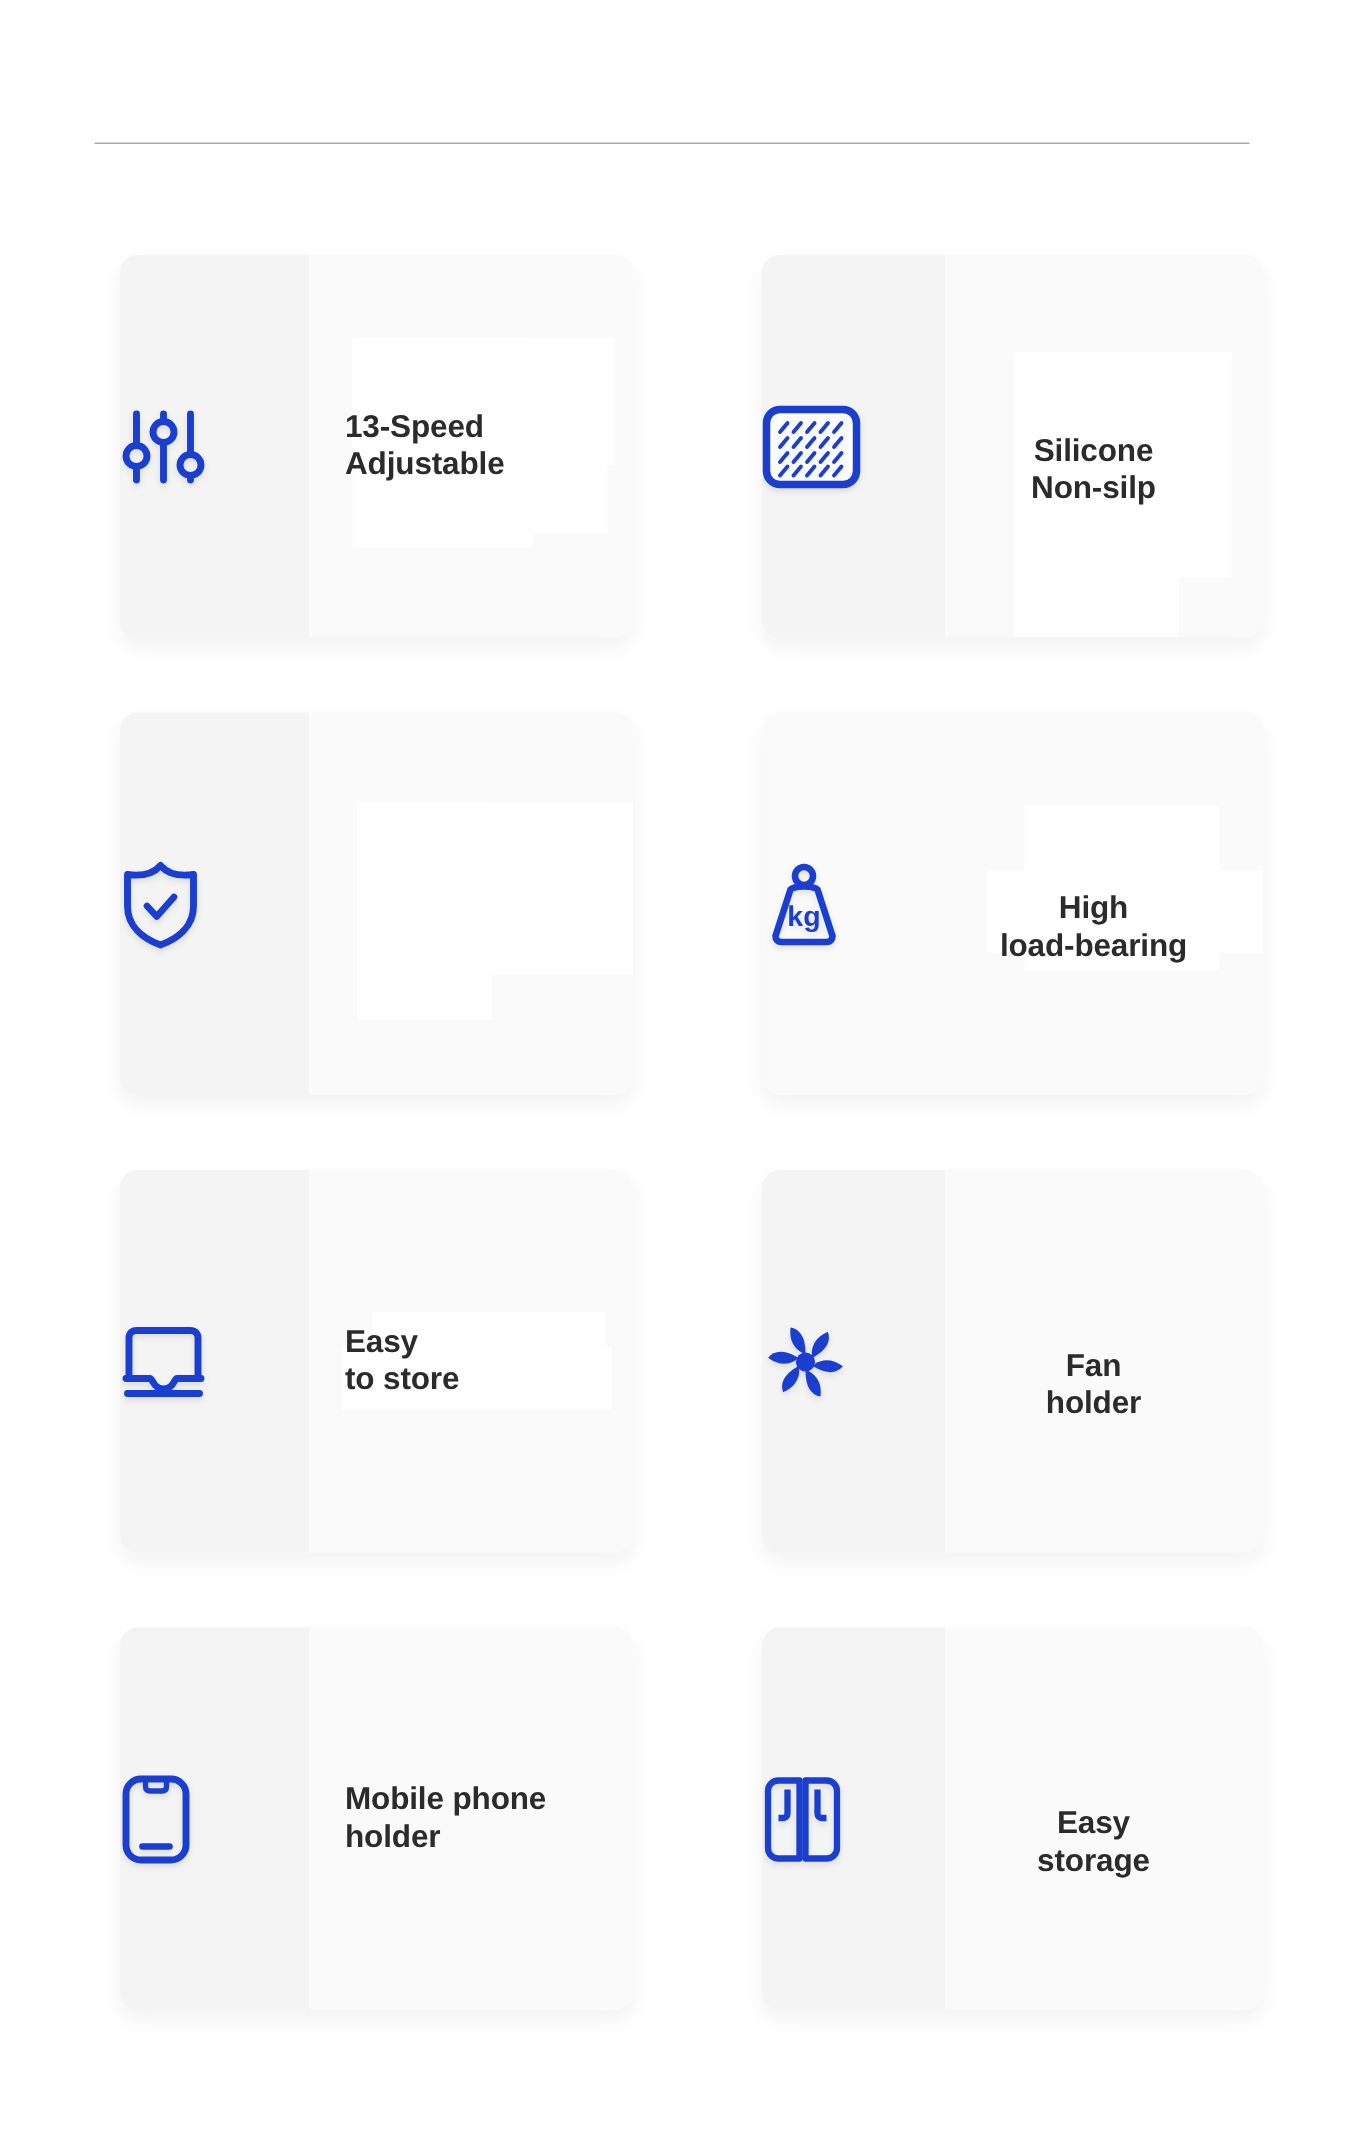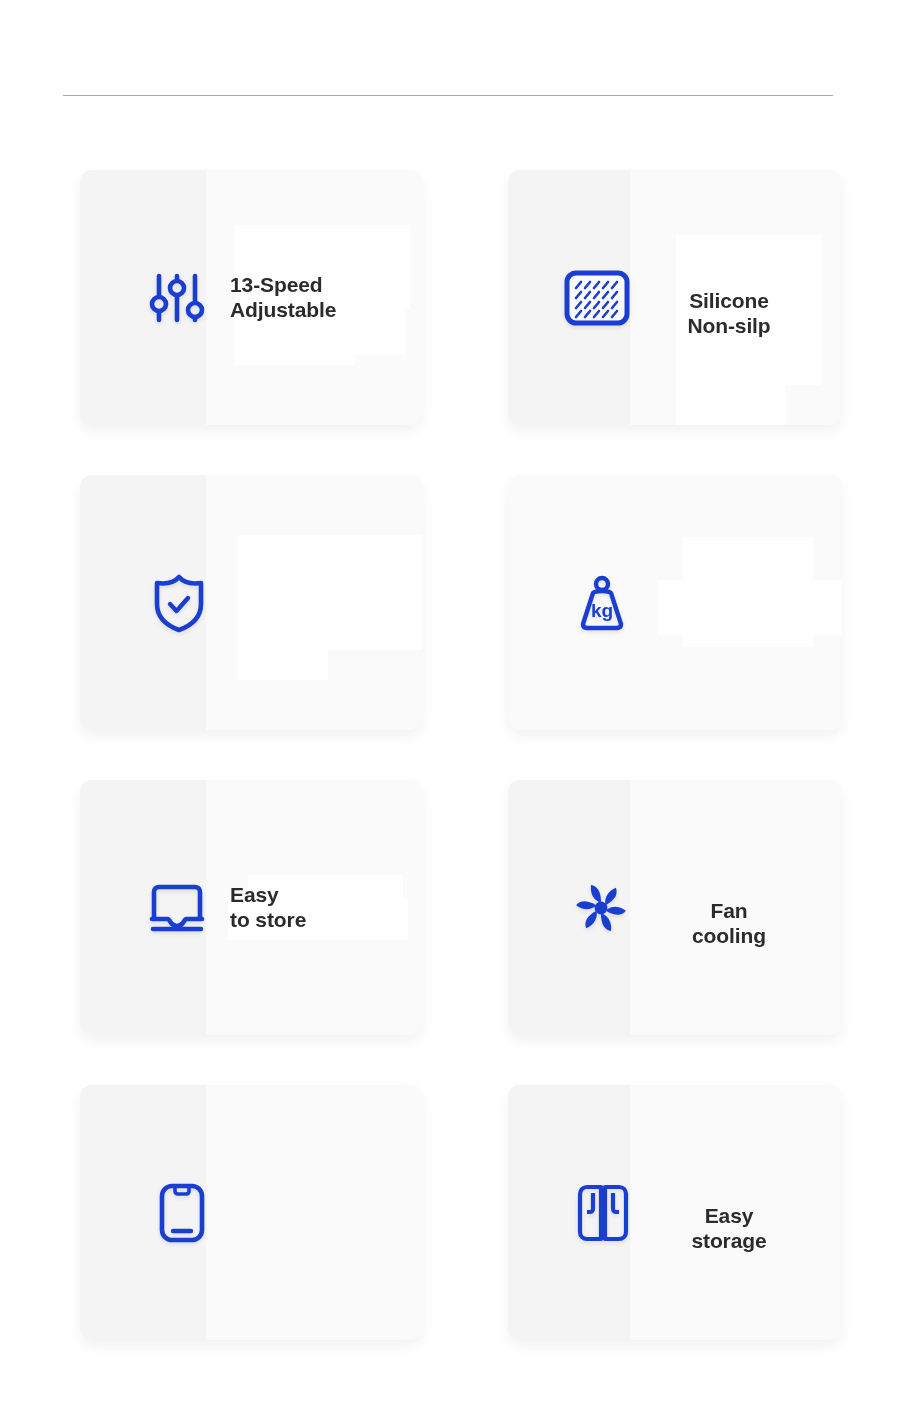--- a/index.html
+++ b/index.html
@@ -82,21 +82,21 @@
     background: #ffffff;
     pointer-events: none;
   }
 
   .icon-wrap {
     position: relative;
     z-index: 2;
     width: 126px;
     display: flex;
     align-items: center;
-    justify-content: flex-end;
+    justify-content: flex-start;
     flex: none;
   }
   .card.col-right .icon-wrap {
     width: 122px;
   }
 
   .label {
     position: relative;
     z-index: 3;
     font-size: 21px;
@@ -204,20 +204,22 @@
     <div class="card col-right">
       <div class="ghost" style="left:175px;top:62px;width:130px;height:110px;"></div>
       <div class="ghost" style="left:150px;top:105px;width:190px;height:55px;"></div>
       <div class="icon-wrap">
         <svg class="icon-svg" width="56" height="58" viewBox="0 0 56 58" fill="none">
           <circle cx="28" cy="10" r="6" stroke="#1a3fd0" stroke-width="4.4" fill="none"></circle>
           <path d="M19 19 C19 19 21 17 28 17 C35 17 37 19 37 19 L47 50 C47 52.5 45.5 54 43 54 L13 54 C10.5 54 9 52.5 9 50 Z" stroke="#1a3fd0" stroke-width="4.4" stroke-linejoin="round" fill="none"></path>
           <text x="28" y="43" text-anchor="middle" fill="#1a3fd0" font-family="Liberation Sans, sans-serif" font-size="19" font-weight="bold">kg</text>
         </svg>
       </div>
+      <div class="label">High
+load-bearing</div>
     </div>
 
     <div class="card col-left">
       <div class="panel-left"></div>
       <div class="ghost" style="left:168px;top:95px;width:155px;height:55px;"></div>
       <div class="ghost" style="left:148px;top:118px;width:180px;height:42px;"></div>
       <div class="icon-wrap">
         <svg class="icon-svg" width="58" height="54" viewBox="0 0 58 54" fill="none">
           <path d="M6 40 L6 11 C6 8 8 6 11 6 L47 6 C50 6 52 8 52 11 L52 40" stroke="#1a3fd0" stroke-width="4.6" stroke-linejoin="round" fill="none"></path>
           <path d="M4 38 L20 38 C22 38 22 45 29 45 C36 45 36 38 38 38 L54 38" stroke="#1a3fd0" stroke-width="4.6" stroke-linecap="round" stroke-linejoin="round" fill="none"></path>
@@ -249,32 +251,34 @@
                 <path d="M29 23 C29 12 25 7 19 6 C18 14 21 20 27 23 Z"></path>
               </g>
             <g transform="rotate(300 29 29)">
                 <path d="M29 23 C29 12 25 7 19 6 C18 14 21 20 27 23 Z"></path>
               </g>
           </g>
           <circle cx="29" cy="29" r="6.4" fill="#1a3fd0"></circle>
         </svg>
       </div>
       <div class="label">Fan
-cooling</div>
+holder</div>
     </div>
 
     <div class="card col-left">
       <div class="panel-left"></div>
       <div class="icon-wrap">
         <svg class="icon-svg" width="48" height="60" viewBox="0 0 48 60" fill="none">
           <rect x="4" y="3" width="40" height="54" rx="10" ry="10" stroke="#1a3fd0" stroke-width="4.6" fill="none"></rect>
           <path d="M17 4 L17 8 C17 10 18 11 20 11 L28 11 C30 11 31 10 31 8 L31 4" stroke="#1a3fd0" stroke-width="3.6" stroke-linejoin="round" fill="none"></path>
           <line x1="15" y1="48" x2="33" y2="48" stroke="#1a3fd0" stroke-width="4.4" stroke-linecap="round"></line>
         </svg>
       </div>
+      <div class="label">Mobile phone
+holder</div>
     </div>
 
     <div class="card col-right">
       <div class="panel-left"></div>
       <div class="icon-wrap">
         <svg class="icon-svg" width="54" height="60" viewBox="0 0 54 60" fill="none">
           <g stroke="#1a3fd0" stroke-width="4.2" fill="none" stroke-linejoin="round">
             <path d="M25 4 L11 4 C7 4 4 7 4 11 L4 49 C4 53 7 56 11 56 L25 56 Z"></path>
             <path d="M17 10 L17 26 C17 28 15.5 29 14 29 L11 29"></path>
             <path d="M29 4 L43 4 C47 4 50 7 50 11 L50 49 C50 53 47 56 43 56 L29 56 Z"></path>

